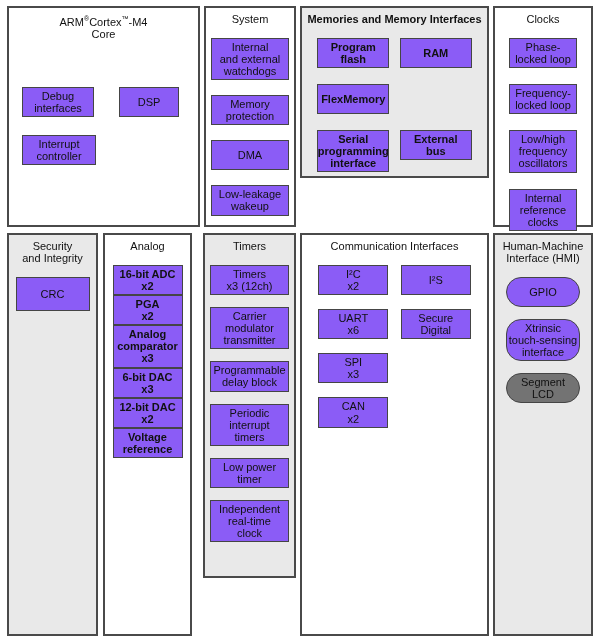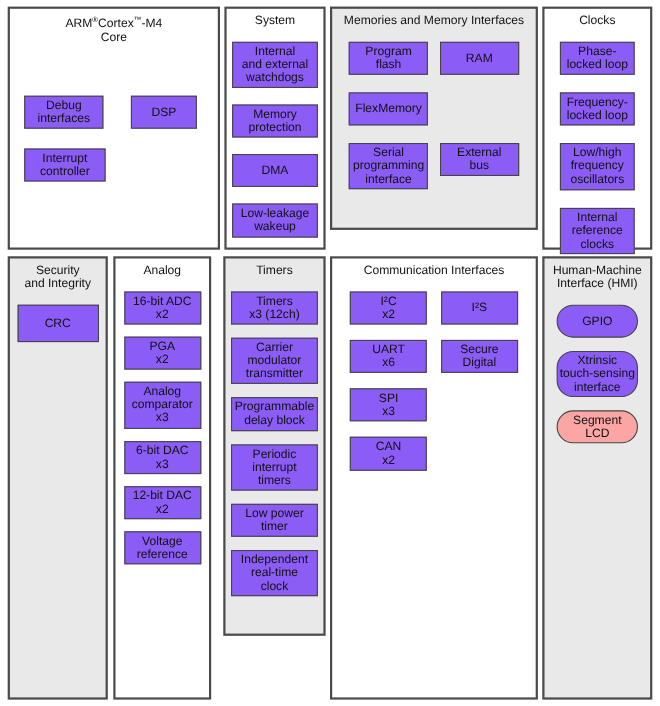--- a/index.html
+++ b/index.html
@@ -43,27 +43,27 @@
     border: 1.5px solid #454545;
     min-height: 30px;
     display: flex;
     align-items: center;
     justify-content: center;
     text-align: center;
     white-space: pre-line;
     line-height: 1.1;
     padding: 2px 1px;
   }
-  .box.grayfill { background: #fca5a5; }
+  .box.grayfill { background: #737373; }
   .spacer { min-height: 30px; width: 1px; }
 
   
   .sec-core     { left: 7px;   top: 6px;   width: 193px; height: 221px; }
   .sec-system   { left: 204px; top: 6px;   width: 92px;  height: 221px; }
-  .sec-memories { left: 300px; top: 6px;   width: 189px; height: 203px; }
+  .sec-memories { left: 300px; top: 6px;   width: 189px; height: 172px; font-weight: bold; }
   .sec-clocks   { left: 493px; top: 6px;   width: 100px; height: 221px; }
   .sec-security { left: 7px;   top: 233px; width: 91px;  height: 403px; }
   .sec-analog   { left: 103px; top: 233px; width: 89px;  height: 403px; }
   .sec-timers   { left: 203px; top: 233px; width: 93px;  height: 345px; }
   .sec-comm     { left: 300px; top: 233px; width: 189px; height: 403px; }
   .sec-hmi      { left: 493px; top: 233px; width: 100px; height: 403px; }
 
   
   .sec-core .core-title { text-align: center; padding-top: 7px; line-height: 1.15; }
   .sec-core sup { font-size: 7px; }
@@ -73,21 +73,21 @@
   .box-interrupt { left: 13px;  top: 127px; width: 74px; }
 
   .sec-system .boxes   { gap: 15px; }
   .sec-system .box     { width: 78px; }
   .sec-memories .boxes-grid { row-gap: 16px; padding: 0 10px; }
   .sec-memories .box   { width: 72px; }
   .sec-clocks .boxes   { gap: 16px; }
   .sec-clocks .box     { width: 68px; }
   .sec-security .boxes { gap: 14px; }
   .sec-security .box   { width: 74px; min-height: 34px; }
-  .sec-analog .boxes   { gap: 11px; }
+  .sec-analog .boxes   { gap: 0; font-weight: bold; }
   .sec-analog .box     { width: 70px; }
   .sec-timers .boxes   { gap: 12px; }
   .sec-timers .box     { width: 79px; }
   .sec-comm .boxes-grid { row-gap: 14px; padding: 0 10px; }
   .sec-comm .box       { width: 70px; }
   .sec-hmi .boxes      { gap: 12px; }
   .sec-hmi .box        { width: 74px; border-radius: 15px; }
 </style>
 </head>
 <body>

